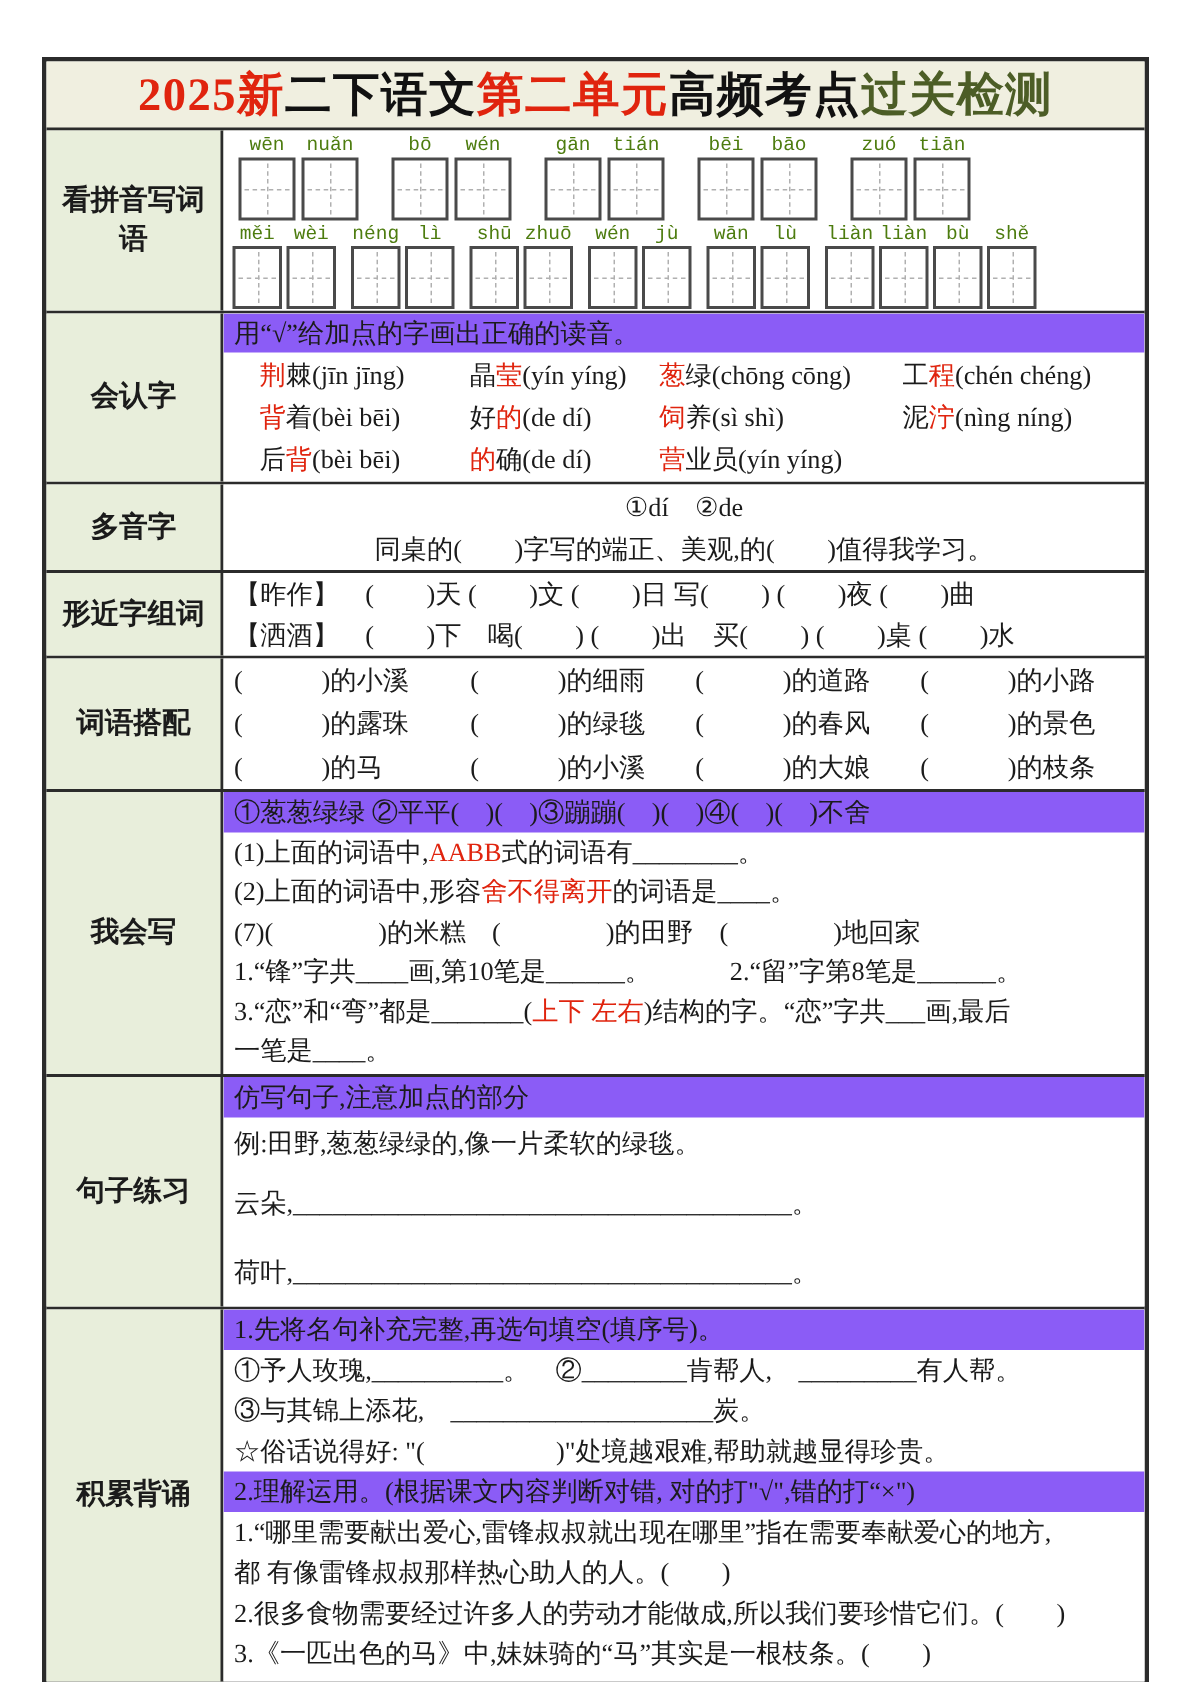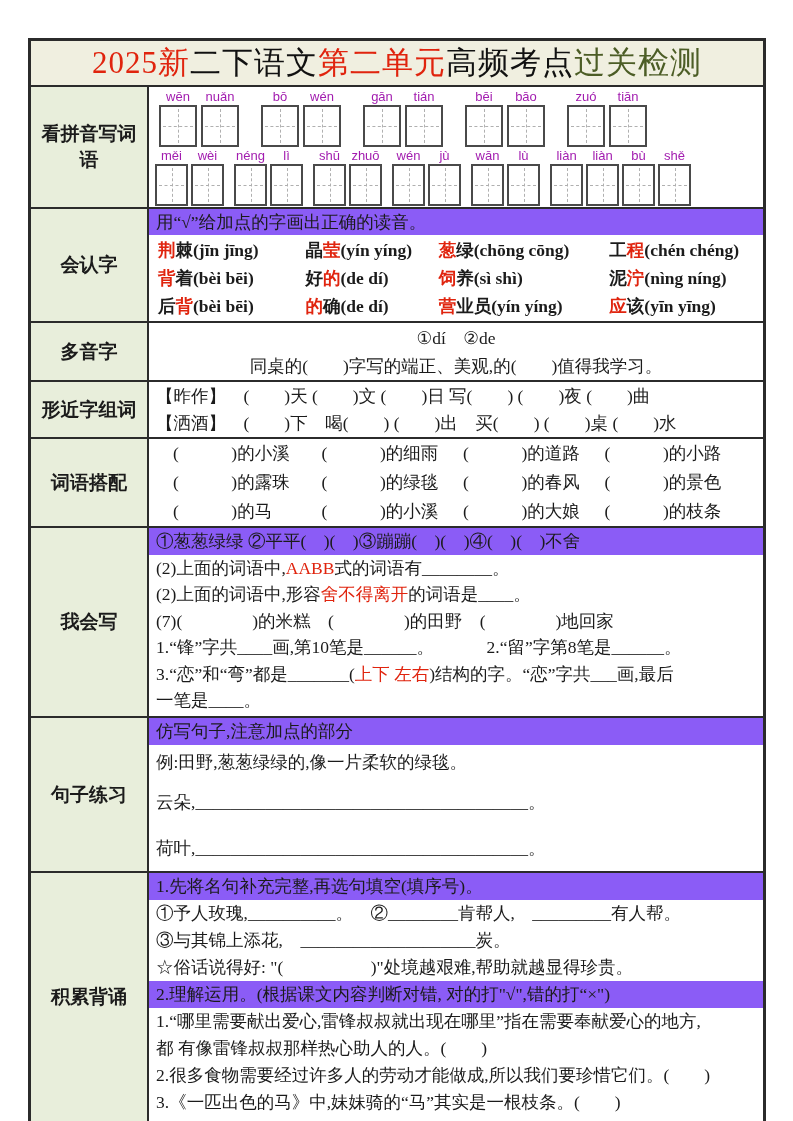--- a/index.html
+++ b/index.html
@@ -3,59 +3,59 @@
 <meta charset="utf-8">
 <style>
   * { margin:0; padding:0; box-sizing:border-box; }
   html,body { width:793px; height:1121px; background:#ffffff; overflow:hidden; }
   body { font-family:"Liberation Serif","DejaVu Serif",serif; color:#1b1b1b; }
 
   .sheet { position:absolute; left:28px; top:38px; width:738px; border:3px solid #2b2b2b; background:#ffffff; }
 
   .title-row { height:46px; background:#f0efe0; border-bottom:2px solid #2b2b2b;
     display:flex; align-items:center; justify-content:center;
-    font-size:31px; font-weight:normal; letter-spacing:1px; }
+    font-size:31px; font-weight:bold; letter-spacing:1px; }
   .title-row .t-red { color:#e0240e; }
   .title-row .t-black { color:#111111; }
   .title-row .t-green { color:#4c5d26; }
 
   .trow { display:flex; border-bottom:2px solid #2b2b2b; }
   .trow:last-child { border-bottom:none; }
   .tlabel { width:118px; background:#e8eedb; border-right:2px solid #2b2b2b;
     display:flex; align-items:center; justify-content:center;
     font-weight:bold; font-size:19px; text-align:center; padding:0 6px; line-height:26px; }
   .tcontent { flex:1; background:#ffffff; font-size:17.5px; overflow:hidden; }
 
   
   .pin-content { padding:2px 0 0 6px; }
   .pin-row { display:flex; align-items:flex-end; margin-bottom:1px; }
   .pin-row.r1 { gap:22px; margin-left:4px; }
   .pin-row.r2 { gap:10px; }
   .pgroup { display:flex; gap:4px; }
   .pin-row.r2 .pgroup { gap:3px; }
   .punit { display:flex; flex-direction:column; align-items:center; }
-  .syl { font-family:Liberation Sans, sans-serif; font-size:13px; line-height:16px; color:#a21caf; }
+  .syl { font-family:Liberation Mono, monospace; font-size:13px; line-height:16px; color:#4d7c0f; }
   .wbox { position:relative; width:38px; height:42px; border:2px solid #4a4a4a; background:#fff; }
   .pin-row.r2 .wbox { width:33px; }
   .wbox::before { content:""; position:absolute; left:2px; right:2px; top:50%; border-top:1px dashed #b0b0b0; }
   .wbox::after { content:""; position:absolute; top:2px; bottom:2px; left:50%; border-left:1px dashed #b0b0b0; }
 
   .hl { background:#8b5cf6; }
   .line { padding:0 7px; line-height:27px; white-space:nowrap; }
   .center { text-align:center; }
   .red { color:#e0240e; }
   .py { font-family:"Liberation Serif",serif; }
 
   .renzi-instr { line-height:26px; padding:0 7px; }
-  .renzi-grid { display:grid; grid-template-columns:1.02fr 0.92fr 1.18fr 1fr; padding:1px 9px;font-weight:bold; }
+  .renzi-grid { display:grid; grid-template-columns:1.02fr 0.92fr 1.18fr 1fr; padding:1px 24px; }
   .renzi-grid .cell { line-height:28px; white-space:nowrap; }
 
   .duoyin .line { line-height:28px; }
 
-  .dapei-grid { display:grid; grid-template-columns:1.05fr 1fr 1fr 0.95fr; padding:1px 24px; }
+  .dapei-grid { display:grid; grid-template-columns:1.05fr 1fr 1fr 0.95fr; padding:1px 7px; }
   .dapei-grid .cell { line-height:27px; white-space:nowrap; }
 
   .huixie .line { line-height:26.5px; }
   .juzi .line { line-height:27px; }
   .juzi .ex { line-height:34px; }
   .juzi .blank { line-height:46px; }
   .jilei .line { line-height:27px; }
 </style>
 </head>
 <body>
@@ -206,21 +206,20 @@
           <div class="cell"><span>晶</span><span class="red">莹</span><span class="py">(yín yíng)</span></div>
           <div class="cell"><span class="red">葱</span><span>绿</span><span class="py">(chōng cōng)</span></div>
           <div class="cell"><span>工</span><span class="red">程</span><span class="py">(chén chéng)</span></div>
           <div class="cell"><span class="red">背</span><span>着</span><span class="py">(bèi bēi)</span></div>
           <div class="cell"><span>好</span><span class="red">的</span><span class="py">(de dí)</span></div>
           <div class="cell"><span class="red">饲</span><span>养</span><span class="py">(sì shì)</span></div>
           <div class="cell"><span>泥</span><span class="red">泞</span><span class="py">(nìng níng)</span></div>
           <div class="cell"><span>后</span><span class="red">背</span><span class="py">(bèi bēi)</span></div>
           <div class="cell"><span class="red">的</span><span>确</span><span class="py">(de dí)</span></div>
           <div class="cell"><span class="red">营</span><span>业员</span><span class="py">(yín yíng)</span></div>
-          <div class="cell"><span class="red">应</span><span>该</span><span class="py">(yīn yīng)</span></div>
         </div>
     </div>
   </div>
 
   <div class="trow duoyin">
     <div class="tlabel">多音字</div>
     <div class="tcontent" id="duoyin-content" style="min-height:55px; padding-top:1px;">
         <div class="line center"><span>①dí　②de</span></div>
         <div class="line center"><span>同桌的(　　)字写的端正、美观,的(　　)值得我学习。</span></div>
       </div>
@@ -255,21 +254,21 @@
           <div class="cell">(　　　)的大娘</div>
           <div class="cell">(　　　)的枝条</div>
         </div>
       </div>
   </div>
 
   <div class="trow huixie">
     <div class="tlabel">我会写</div>
     <div class="tcontent" id="huixie-content" style="min-height:188px;">
         <div class="line hl"><span>①葱葱绿绿 ②平平(　)(　)③蹦蹦(　)(　)④(　)(　)不舍</span></div>
-        <div class="line"><span>(2)上面的词语中,</span><span class="red">AABB</span><span>式的词语有________。</span></div>
+        <div class="line"><span>(1)上面的词语中,</span><span class="red">AABB</span><span>式的词语有________。</span></div>
         <div class="line"><span>(2)上面的词语中,形容</span><span class="red">舍不得离开</span><span>的词语是____。</span></div>
         <div class="line"><span>(7)(　　　　)的米糕　(　　　　)的田野　(　　　　)地回家</span></div>
         <div class="line"><span>1.“锋”字共____画,第10笔是______。　　　2.“留”字第8笔是______。</span></div>
         <div class="line"><span>3.“恋”和“弯”都是_______(</span><span class="red">上下 左右</span><span>)结构的字。“恋”字共___画,最后</span></div>
         <div class="line"><span>一笔是____。</span></div>
       </div>
   </div>
 
   <div class="trow juzi">
     <div class="tlabel">句子练习</div>

